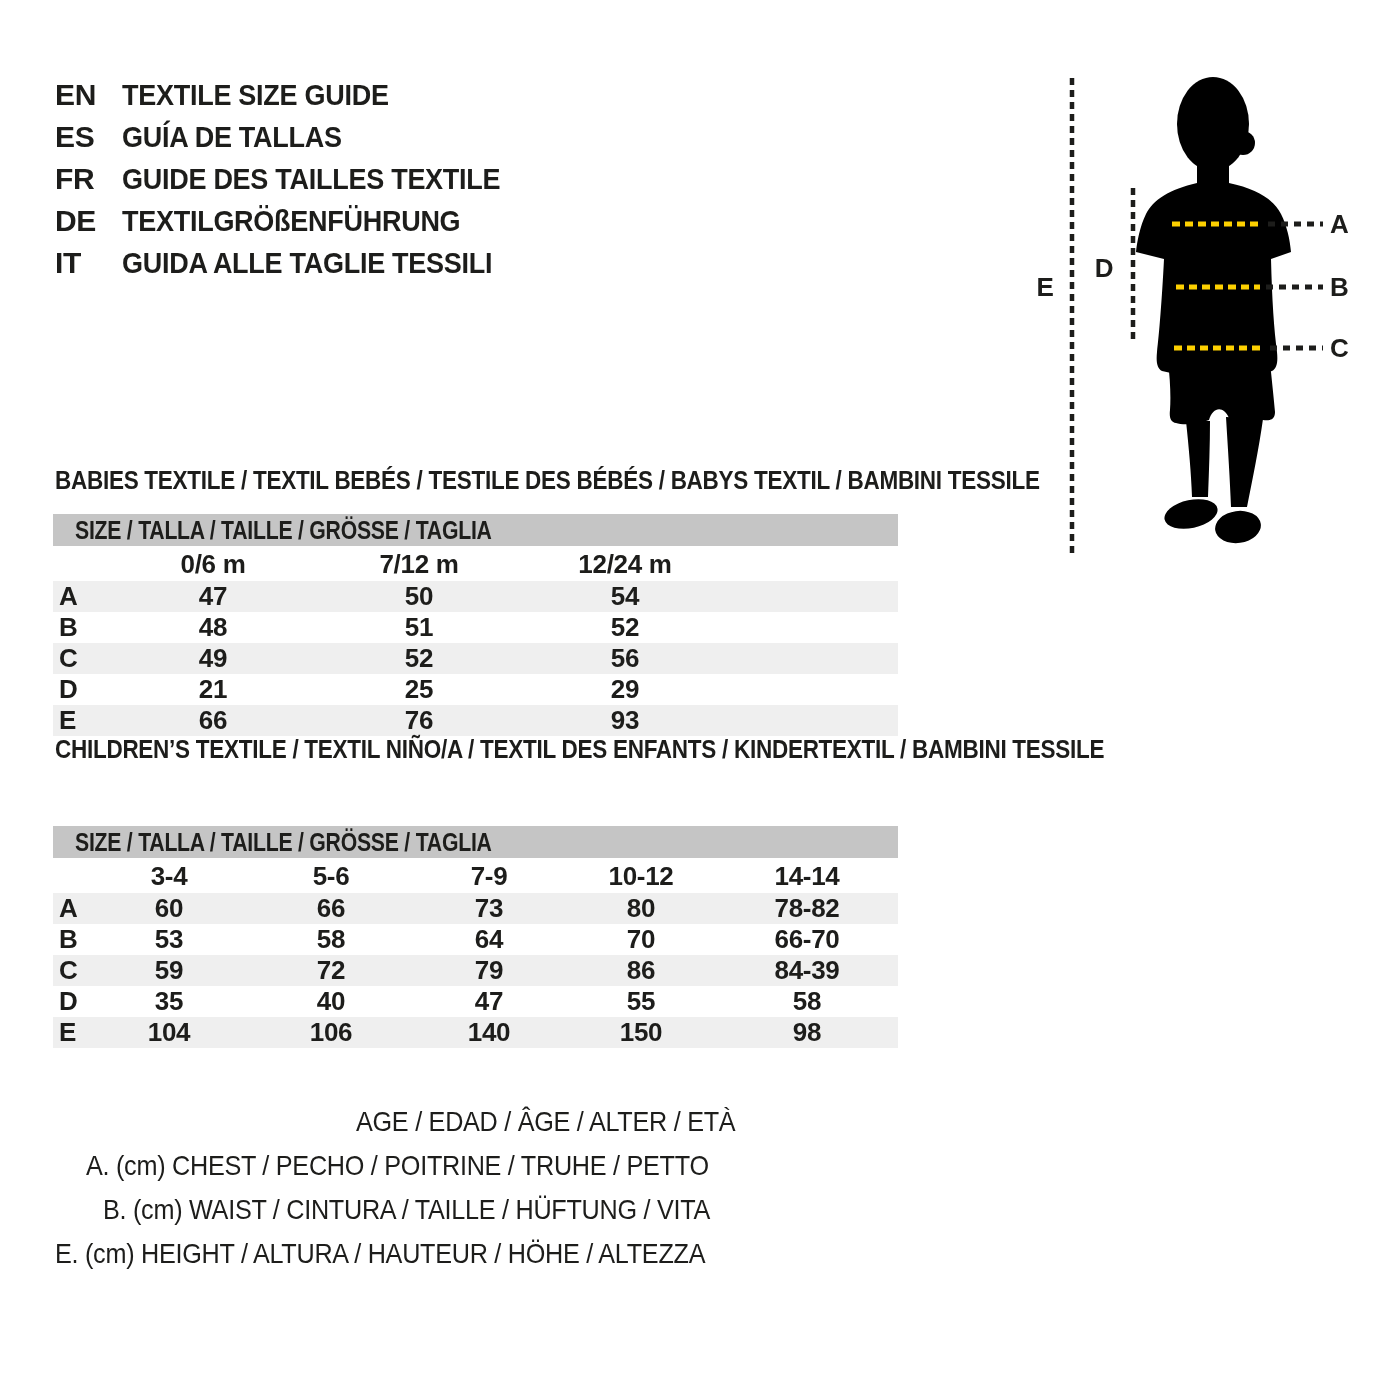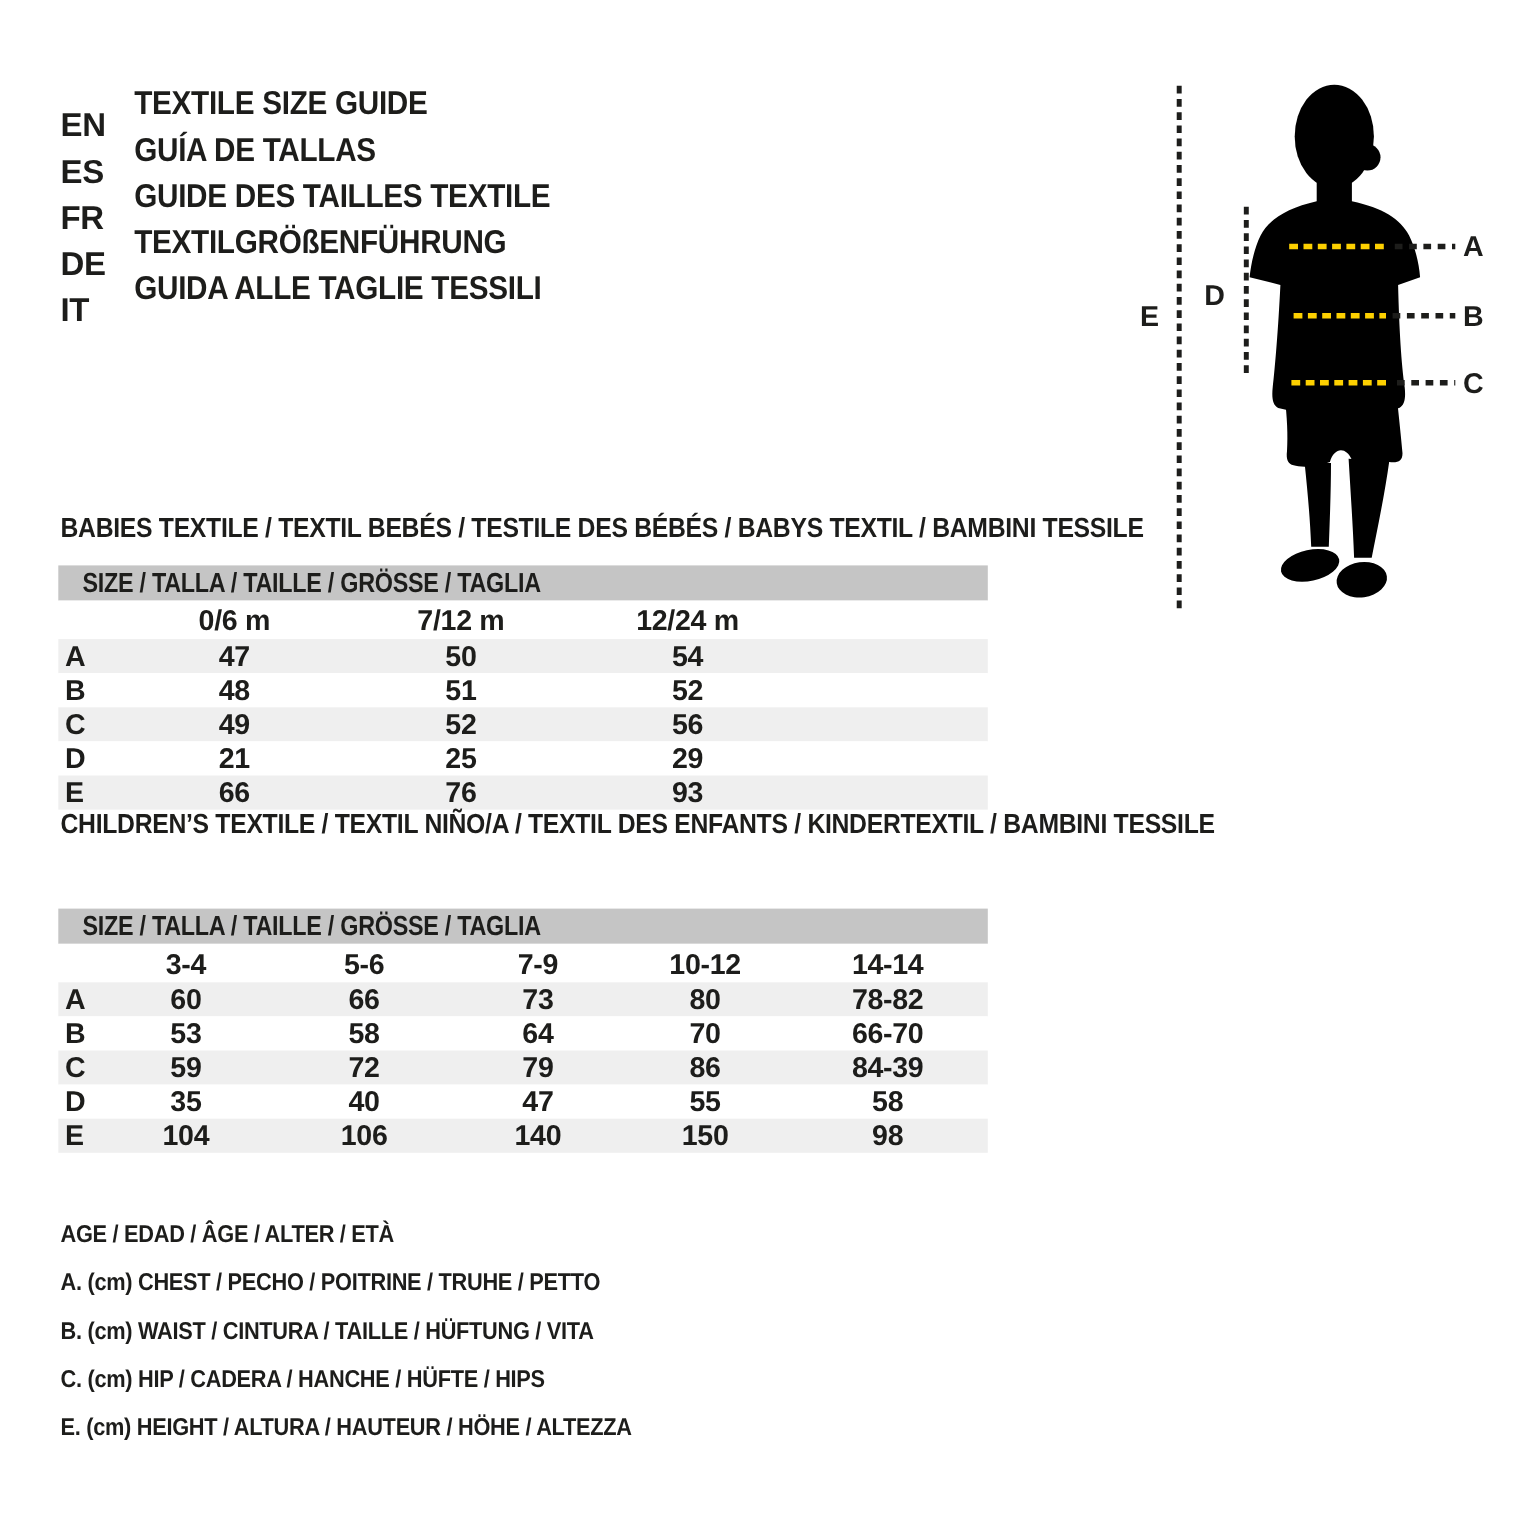--- a/index.html
+++ b/index.html
@@ -9,41 +9,41 @@
     color:#1d1d1b;overflow:hidden;
     -webkit-font-smoothing:antialiased;letter-spacing:-0.3px;
   }
   .abs{position:absolute;}
   .cond{display:inline-block;transform:scaleX(.9);transform-origin:0 50%;white-space:nowrap;}
   .cond85{display:inline-block;transform:scaleX(.85);transform-origin:0 50%;white-space:nowrap;}
 
   
   .lang-block{left:55px;top:74px;}
   .lang-row{display:flex;height:42px;line-height:42px;font-size:30px;font-weight:bold;}
-  .lang-code{width:67px;flex:0 0 67px;margin-top:20px;}
+  .lang-code{width:67px;flex:0 0 67px;}
   .lang-title{white-space:nowrap;}
 
   
   .section-title{font-size:25px;font-weight:bold;white-space:nowrap;line-height:28px;}
 
   
   .sizetable{position:absolute;left:53px;width:845px;}
   .thead{height:32px;background:#c5c5c5;font-size:25px;font-weight:bold;line-height:33px;padding-left:22px;box-sizing:border-box;}
   .grid{display:grid;}
   .babies .grid{grid-template-columns:35px 162px 162px 162px auto;gap:44px;}
   .children .grid{grid-template-columns:35px 162px 162px 154px 150px 182px auto;}
   .colrow{height:35px;line-height:36px;font-size:26px;font-weight:bold;background:#ffffff;}
   .trow{height:31px;line-height:31px;font-size:26px;font-weight:bold;background:#ffffff;}
   .trow.alt{background:#efefef;}
   .c{text-align:center;}
   .c.lab{text-align:left;padding-left:6px;}
 
   
   .legend-block{left:55px;top:1100px;}
-  .legend-row{height:44px;line-height:44px;font-size:22px;font-weight:bold;}
+  .legend-row{height:44px;line-height:44px;font-size:28px;font-weight:normal;text-align:right;}
 
   
   .diag-label{position:absolute;font-size:26px;font-weight:bold;line-height:32px;width:36px;}
   .diag-label.ctr{text-align:center;}
 
   svg.overlay{position:absolute;left:0;top:0;pointer-events:none;}
 </style>
 </head>
 <body>
 
@@ -250,18 +250,15 @@
   <div class="legend-row">
     <span class="cond">AGE / EDAD / ÂGE / ALTER / ETÀ</span>
   </div>
   <div class="legend-row">
     <span class="cond">A. (cm) CHEST / PECHO / POITRINE / TRUHE / PETTO</span>
   </div>
   <div class="legend-row">
     <span class="cond">B. (cm) WAIST / CINTURA / TAILLE / HÜFTUNG / VITA</span>
   </div>
   <div class="legend-row">
-    <span class="cond">C. (cm) HIP / CADERA / HANCHE / HÜFTE / HIPS</span>
-  </div>
-  <div class="legend-row">
     <span class="cond">E. (cm) HEIGHT / ALTURA / HAUTEUR / HÖHE / ALTEZZA</span>
   </div>
 </div>
 
 </body></html>

